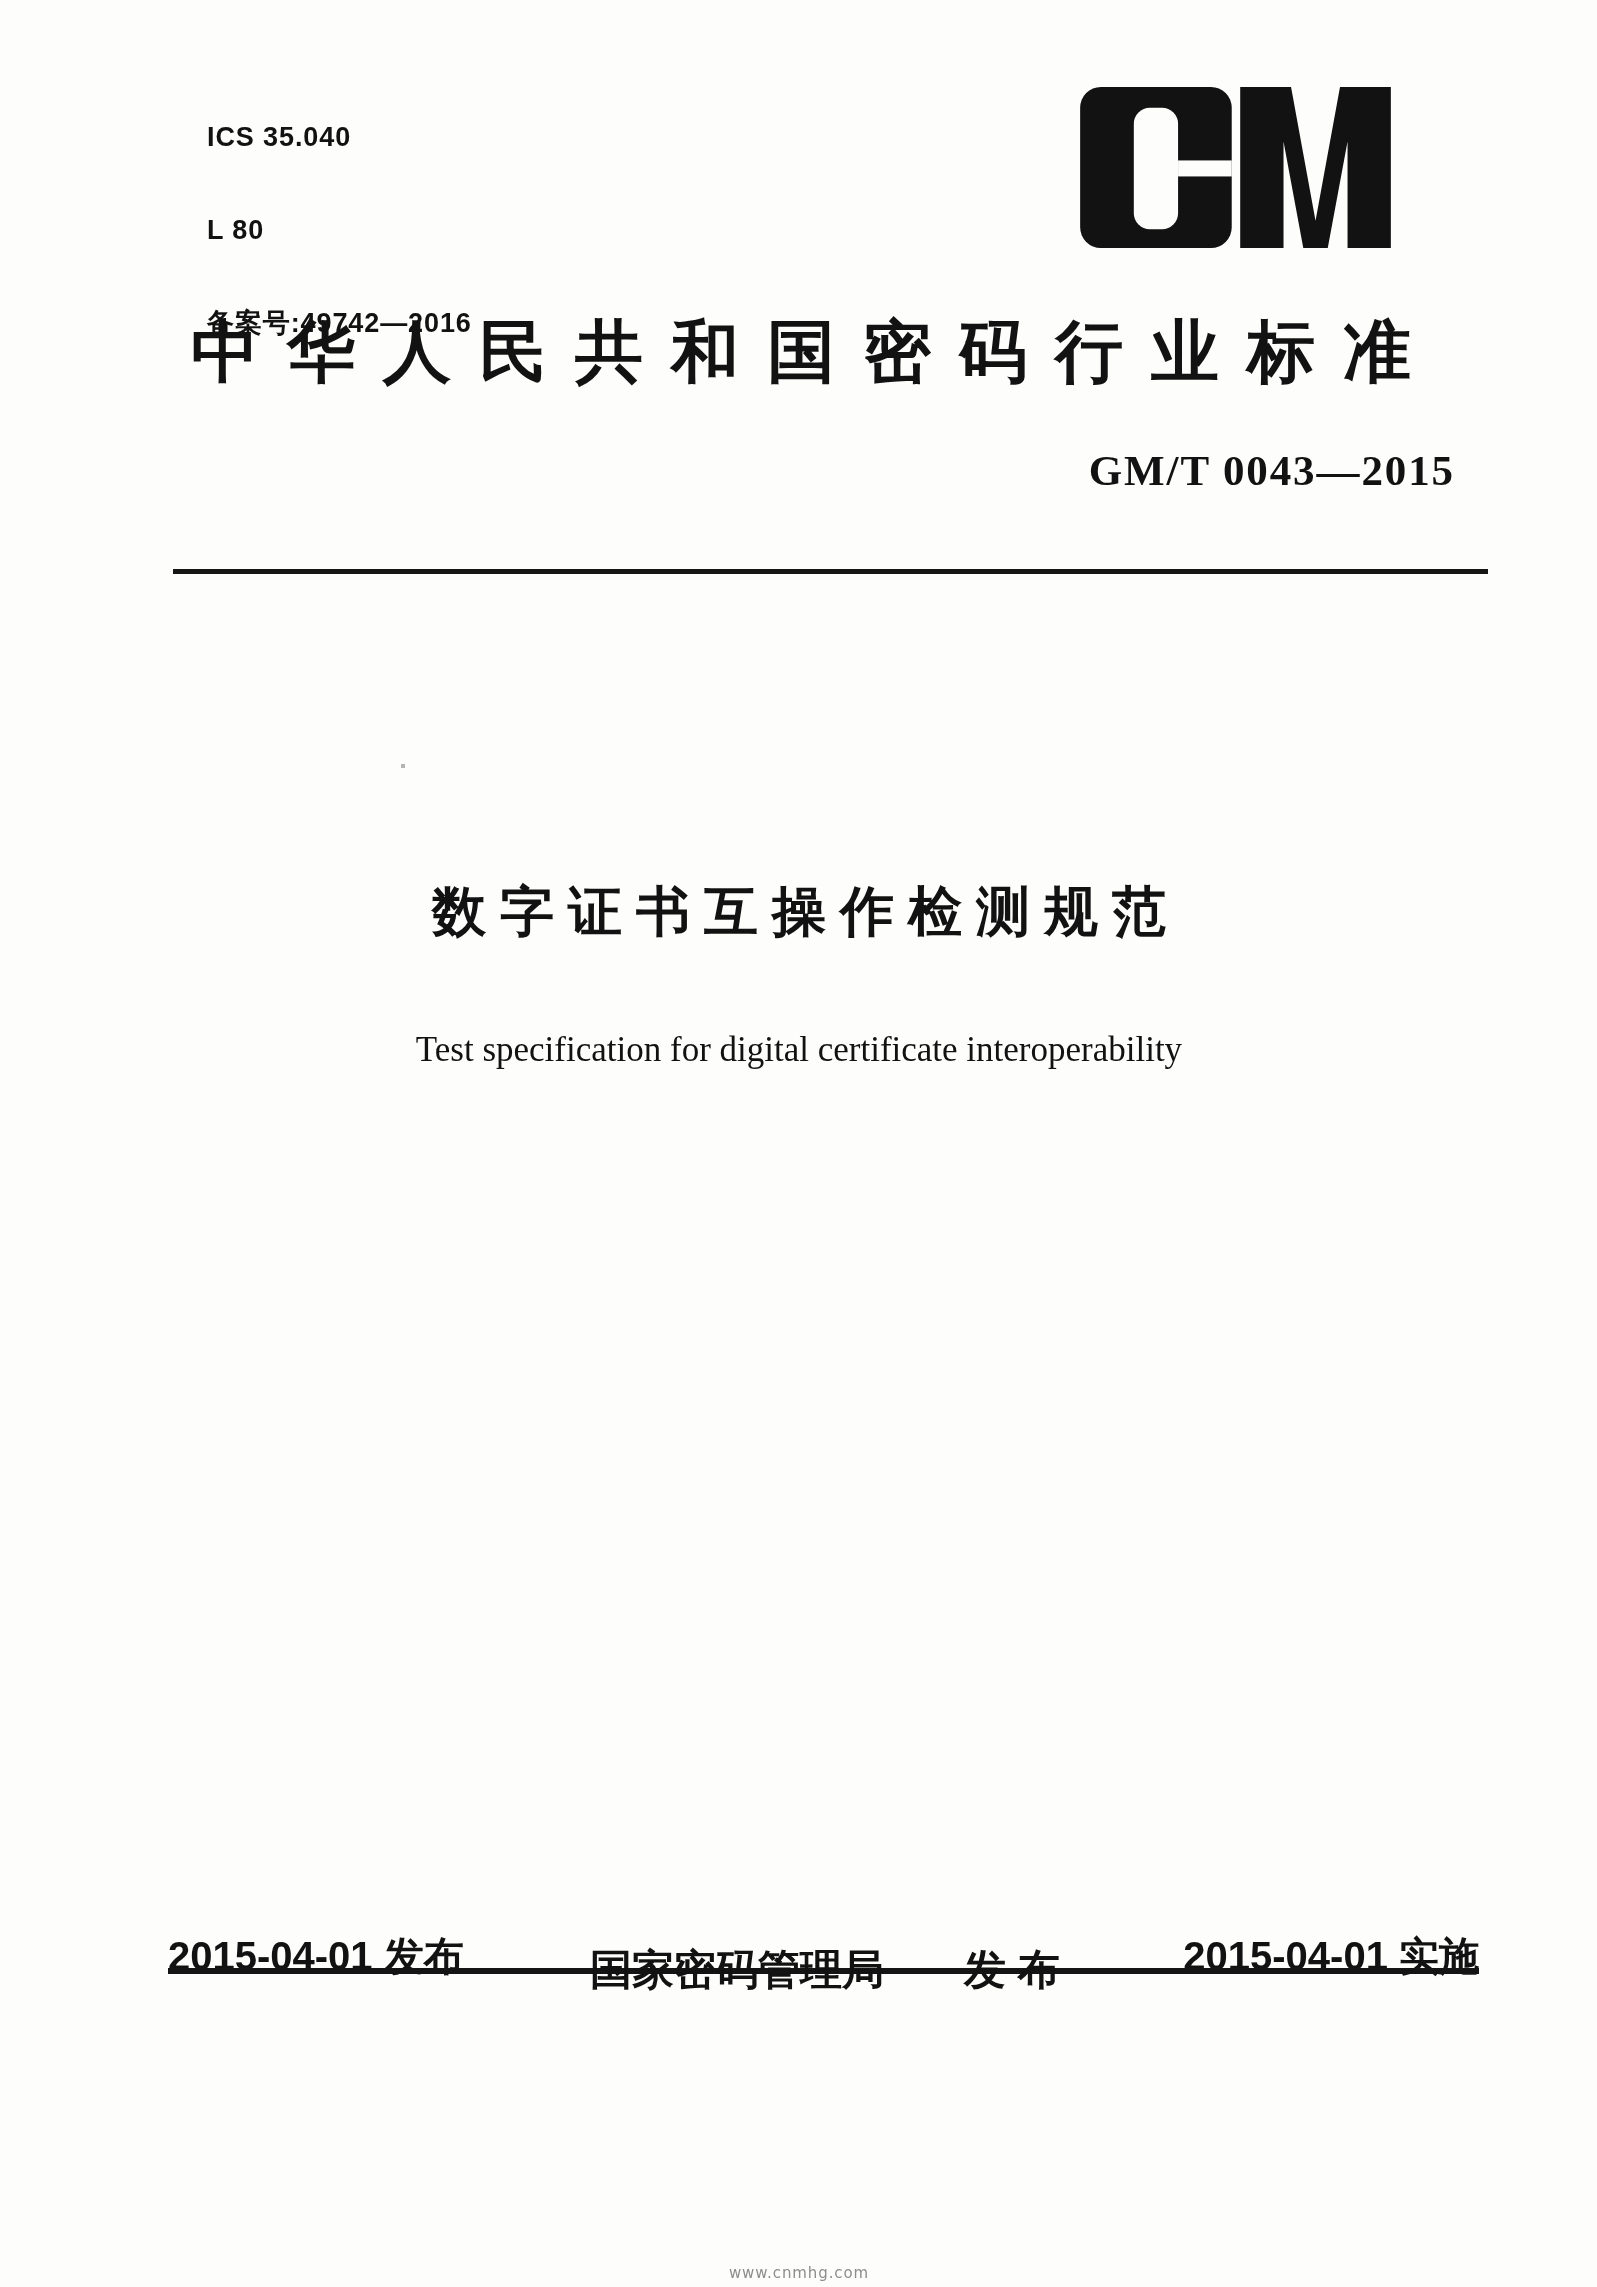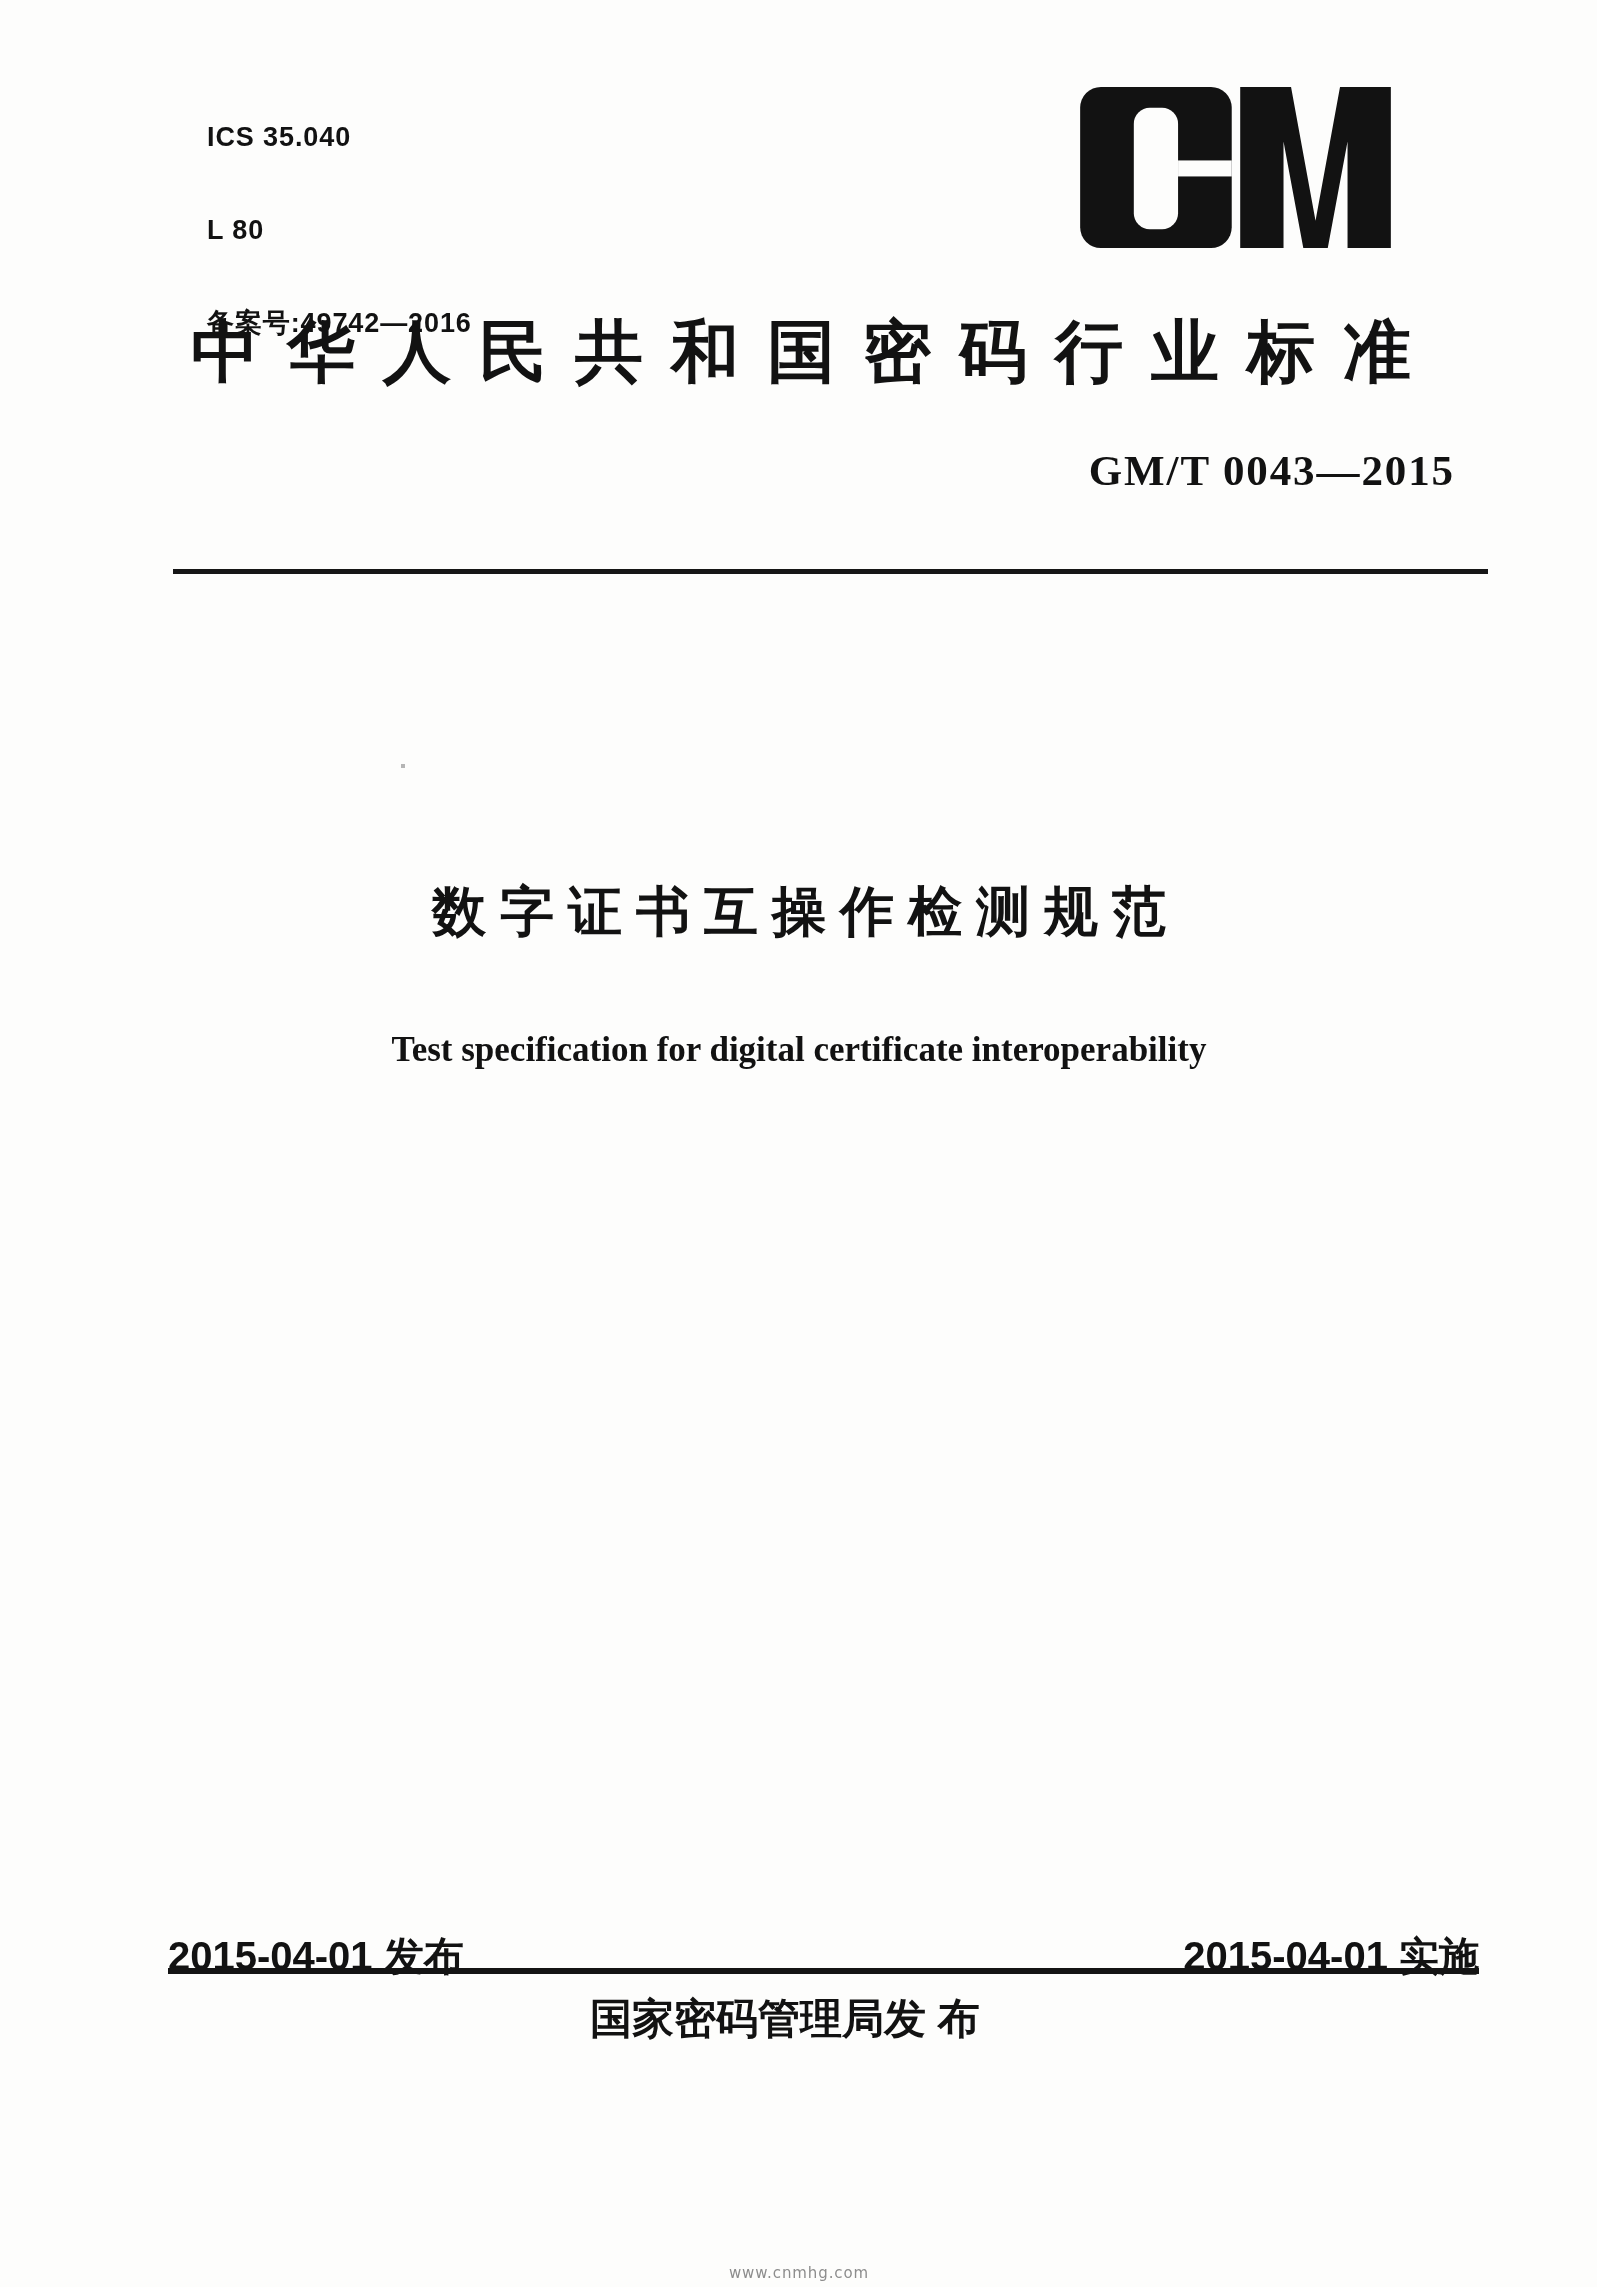--- a/index.html
+++ b/index.html
@@ -79,21 +79,21 @@
     text-indent: 14px;
     white-space: nowrap;
   }
 
   .doc-title-en {
     left: 0;
     top: 1030px;
     width: 100%;
     text-align: center;
     font-family: "Liberation Serif", "DejaVu Serif", serif;
-    font-weight: 700;
+    font-weight: 400;
     font-size: 35px;
     white-space: nowrap;
   }
 
   .dates-row {
     left: 168px;
     top: 1921px;
     width: 1311px;
     display: flex;
     justify-content: space-between;
@@ -106,22 +106,23 @@
   .rule-bottom {
     left: 168px;
     top: 1968px;
     width: 1311px;
     height: 5.6px;
     background: #141414;
   }
 
   .publisher-row {
     left: 590px;
-    top: 1991px;
+    top: 1942px;
     display: flex;
+    gap: 80px;
     font-size: 42px;
     font-weight: 700;
     white-space: pre;
   }
 
   .scan-speck {
     left: 401px;
     top: 764px;
     width: 3.8px;
     height: 3.8px;

